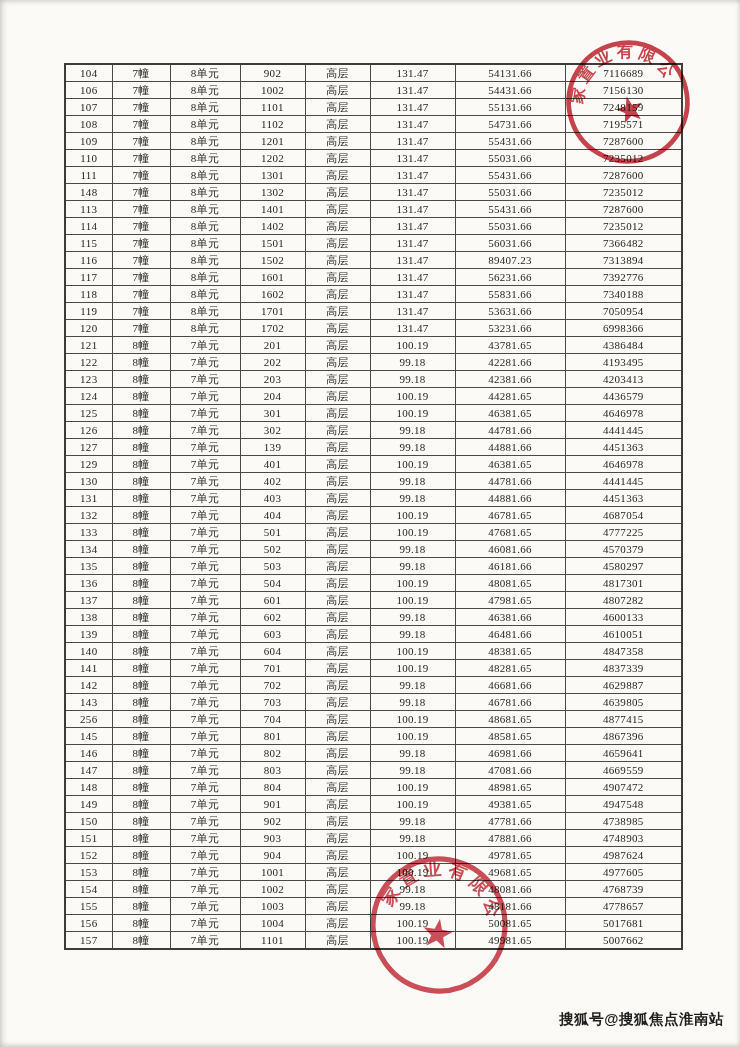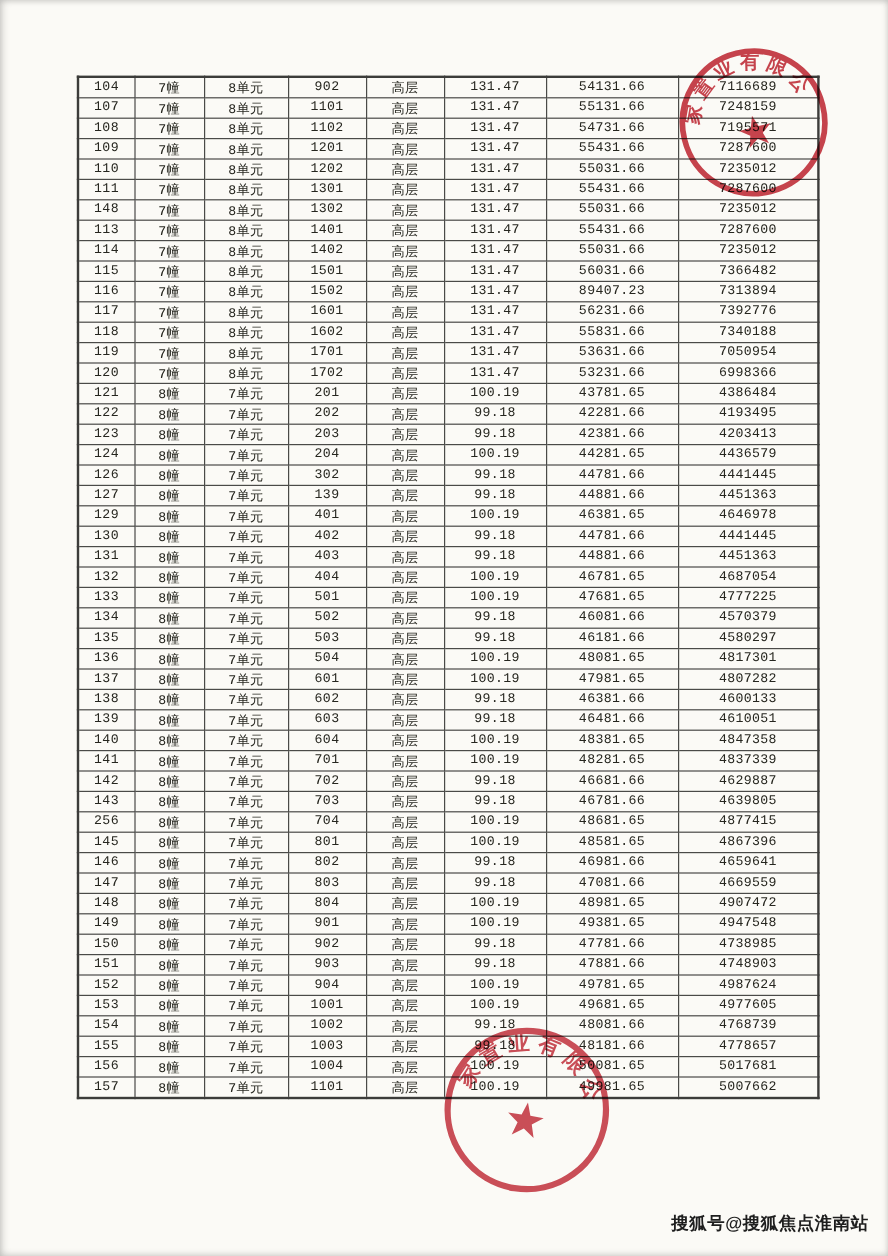--- a/index.html
+++ b/index.html
@@ -10,21 +10,20 @@
     overflow:hidden;
     font-family:"Liberation Serif","DejaVu Serif",serif;
     box-shadow:inset 3px 0 6px rgba(0,0,0,.12), inset 0 2px 4px rgba(0,0,0,.08), inset -1px -2px 5px rgba(0,0,0,.10);
   }
   table.price-table{
     position:absolute;
     left:64px;top:63px;
     width:617px;
     border-collapse:collapse;
     table-layout:fixed;
-    font-family:Liberation Mono, monospace;
   }
   .price-table td{
     border:1px solid #4a4a48;
     height:16px;
     padding:0;
     text-align:center;
     vertical-align:middle;
     font-size:11px;
     color:#26261f;
     letter-spacing:.3px;
@@ -80,20 +79,30 @@
           <td>7幢</td>
           <td>8单元</td>
           <td>902</td>
           <td>高层</td>
           <td>131.47</td>
           <td>54131.66</td>
           <td>7116689</td>
         </tr>
 
 
+        <tr>
+          <td>106</td>
+          <td>7幢</td>
+          <td>8单元</td>
+          <td>1002</td>
+          <td>高层</td>
+          <td>131.47</td>
+          <td>54431.66</td>
+          <td>7156130</td>
+        </tr>
 
         <tr>
           <td>107</td>
           <td>7幢</td>
           <td>8单元</td>
           <td>1101</td>
           <td>高层</td>
           <td>131.47</td>
           <td>55131.66</td>
           <td>7248159</td>
@@ -279,20 +288,30 @@
           <td>124</td>
           <td>8幢</td>
           <td>7单元</td>
           <td>204</td>
           <td>高层</td>
           <td>100.19</td>
           <td>44281.65</td>
           <td>4436579</td>
         </tr>
 
+        <tr>
+          <td>125</td>
+          <td>8幢</td>
+          <td>7单元</td>
+          <td>301</td>
+          <td>高层</td>
+          <td>100.19</td>
+          <td>46381.65</td>
+          <td>4646978</td>
+        </tr>
 
         <tr>
           <td>126</td>
           <td>8幢</td>
           <td>7单元</td>
           <td>302</td>
           <td>高层</td>
           <td>99.18</td>
           <td>44781.66</td>
           <td>4441445</td>

